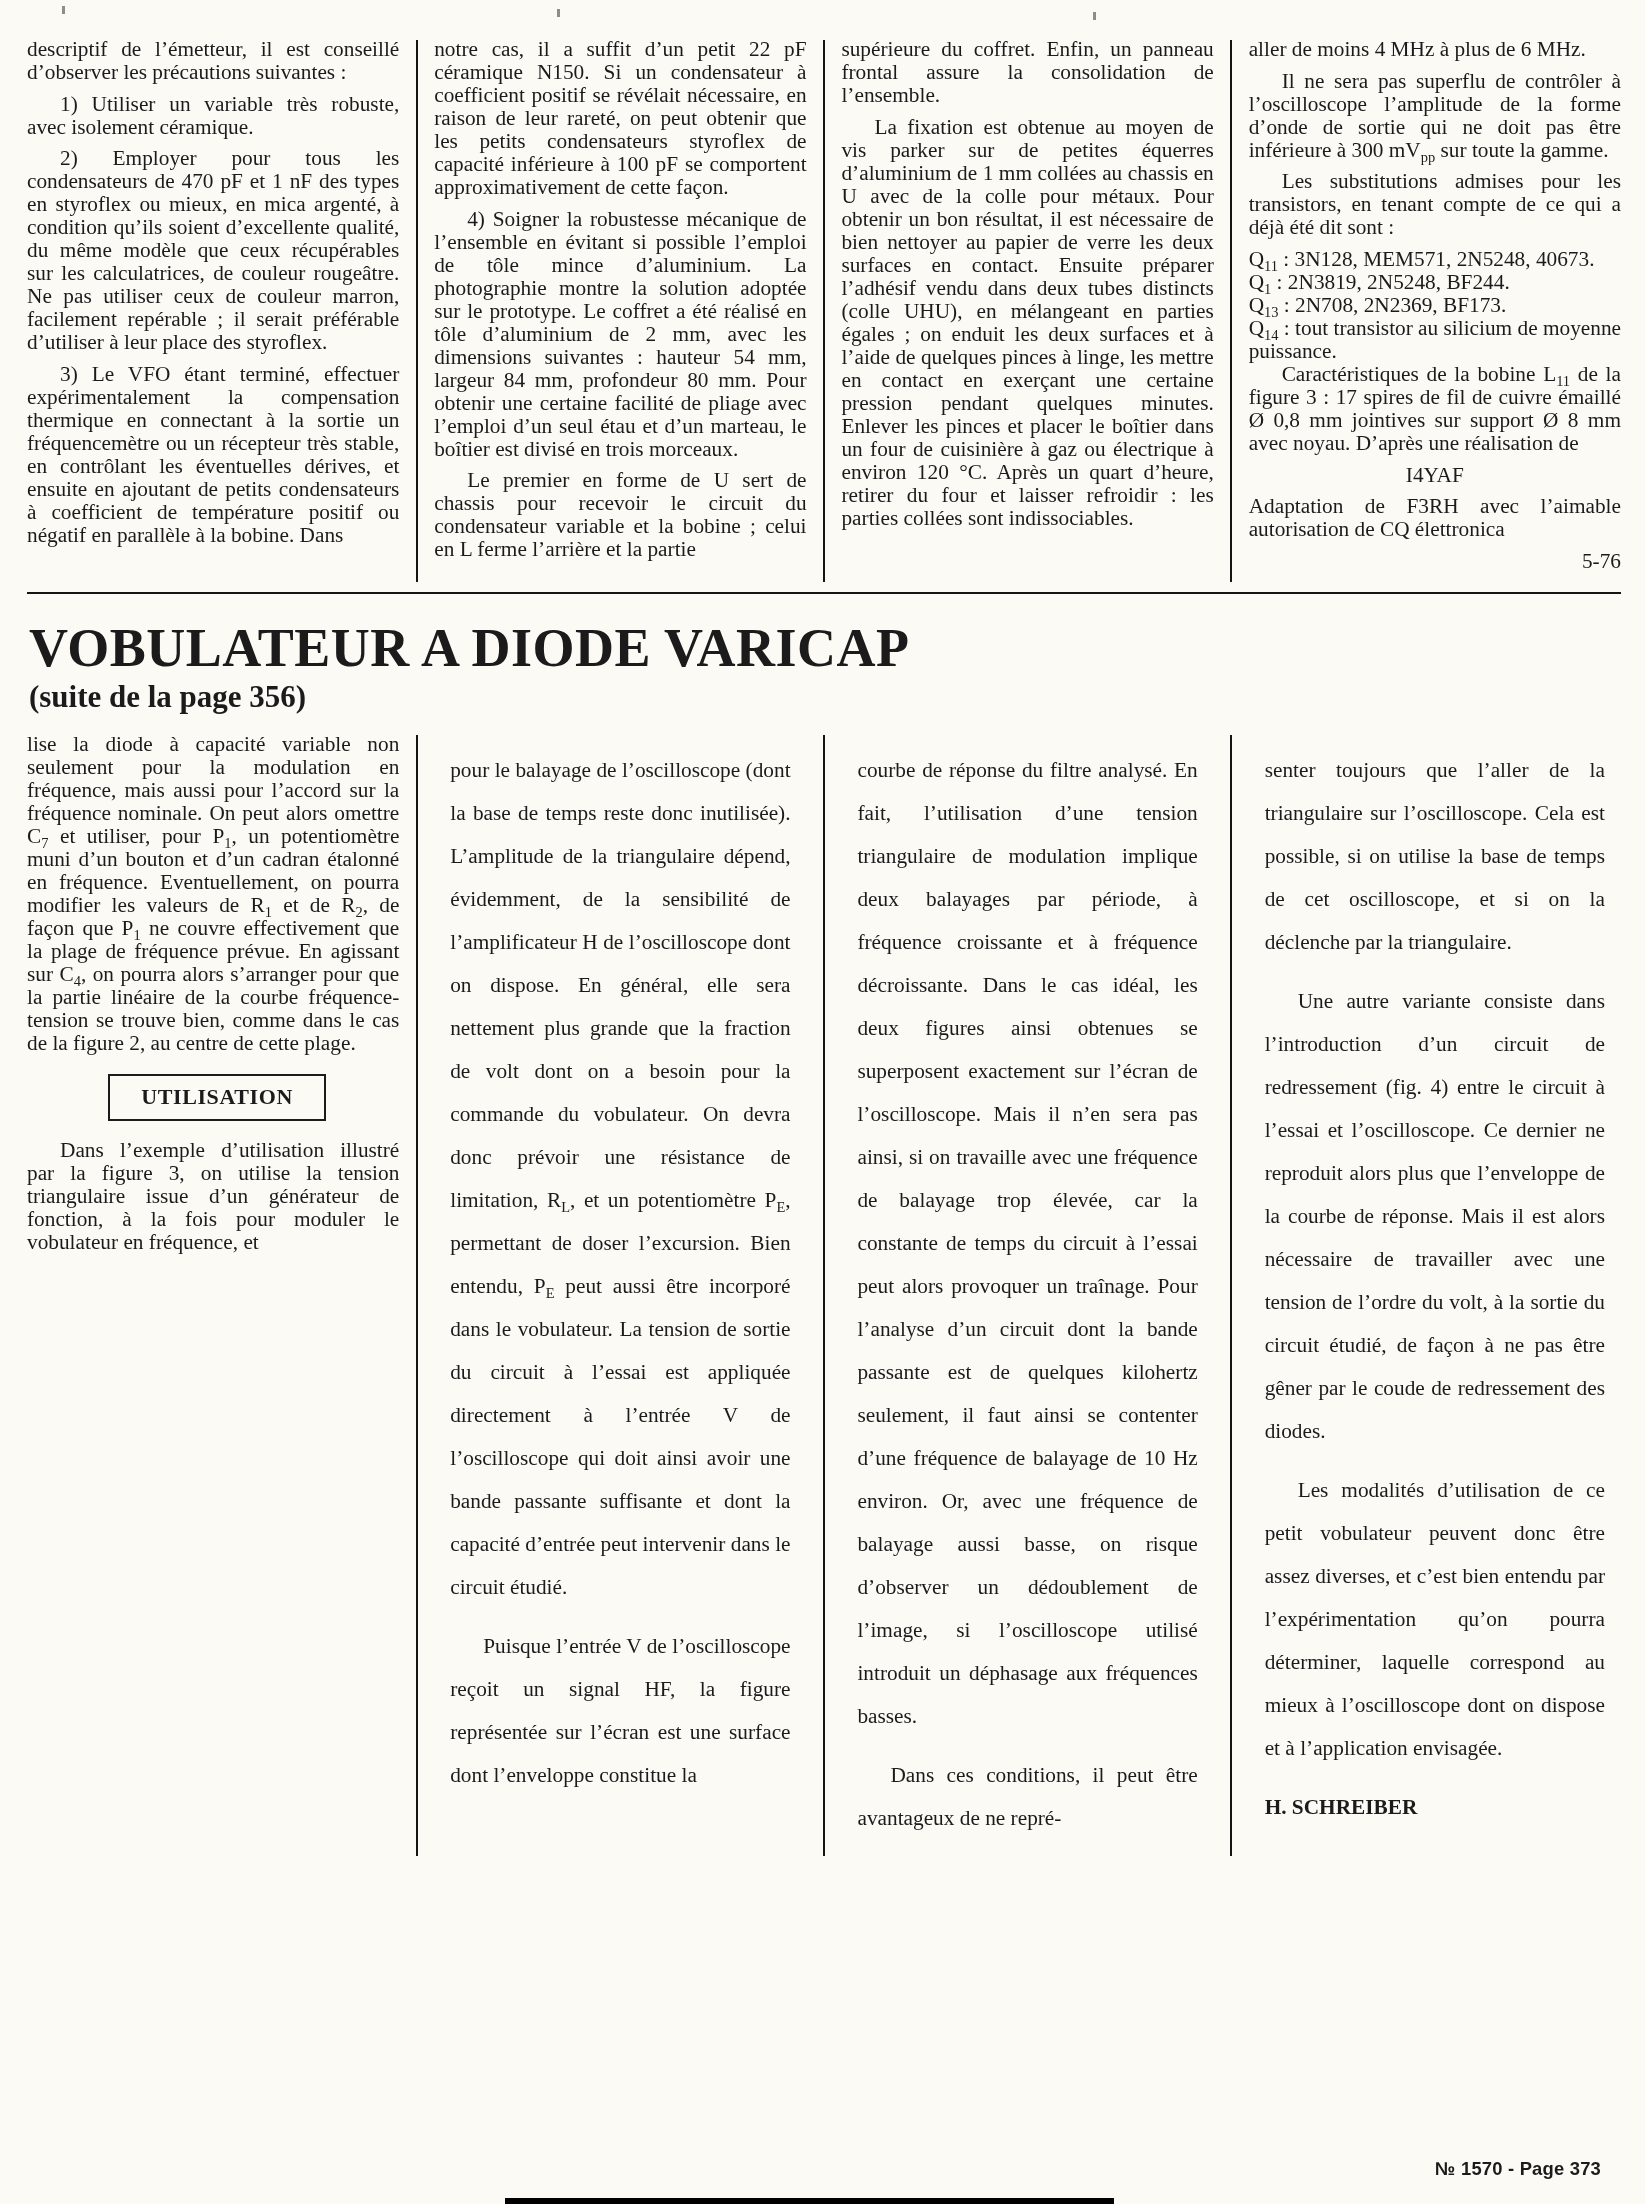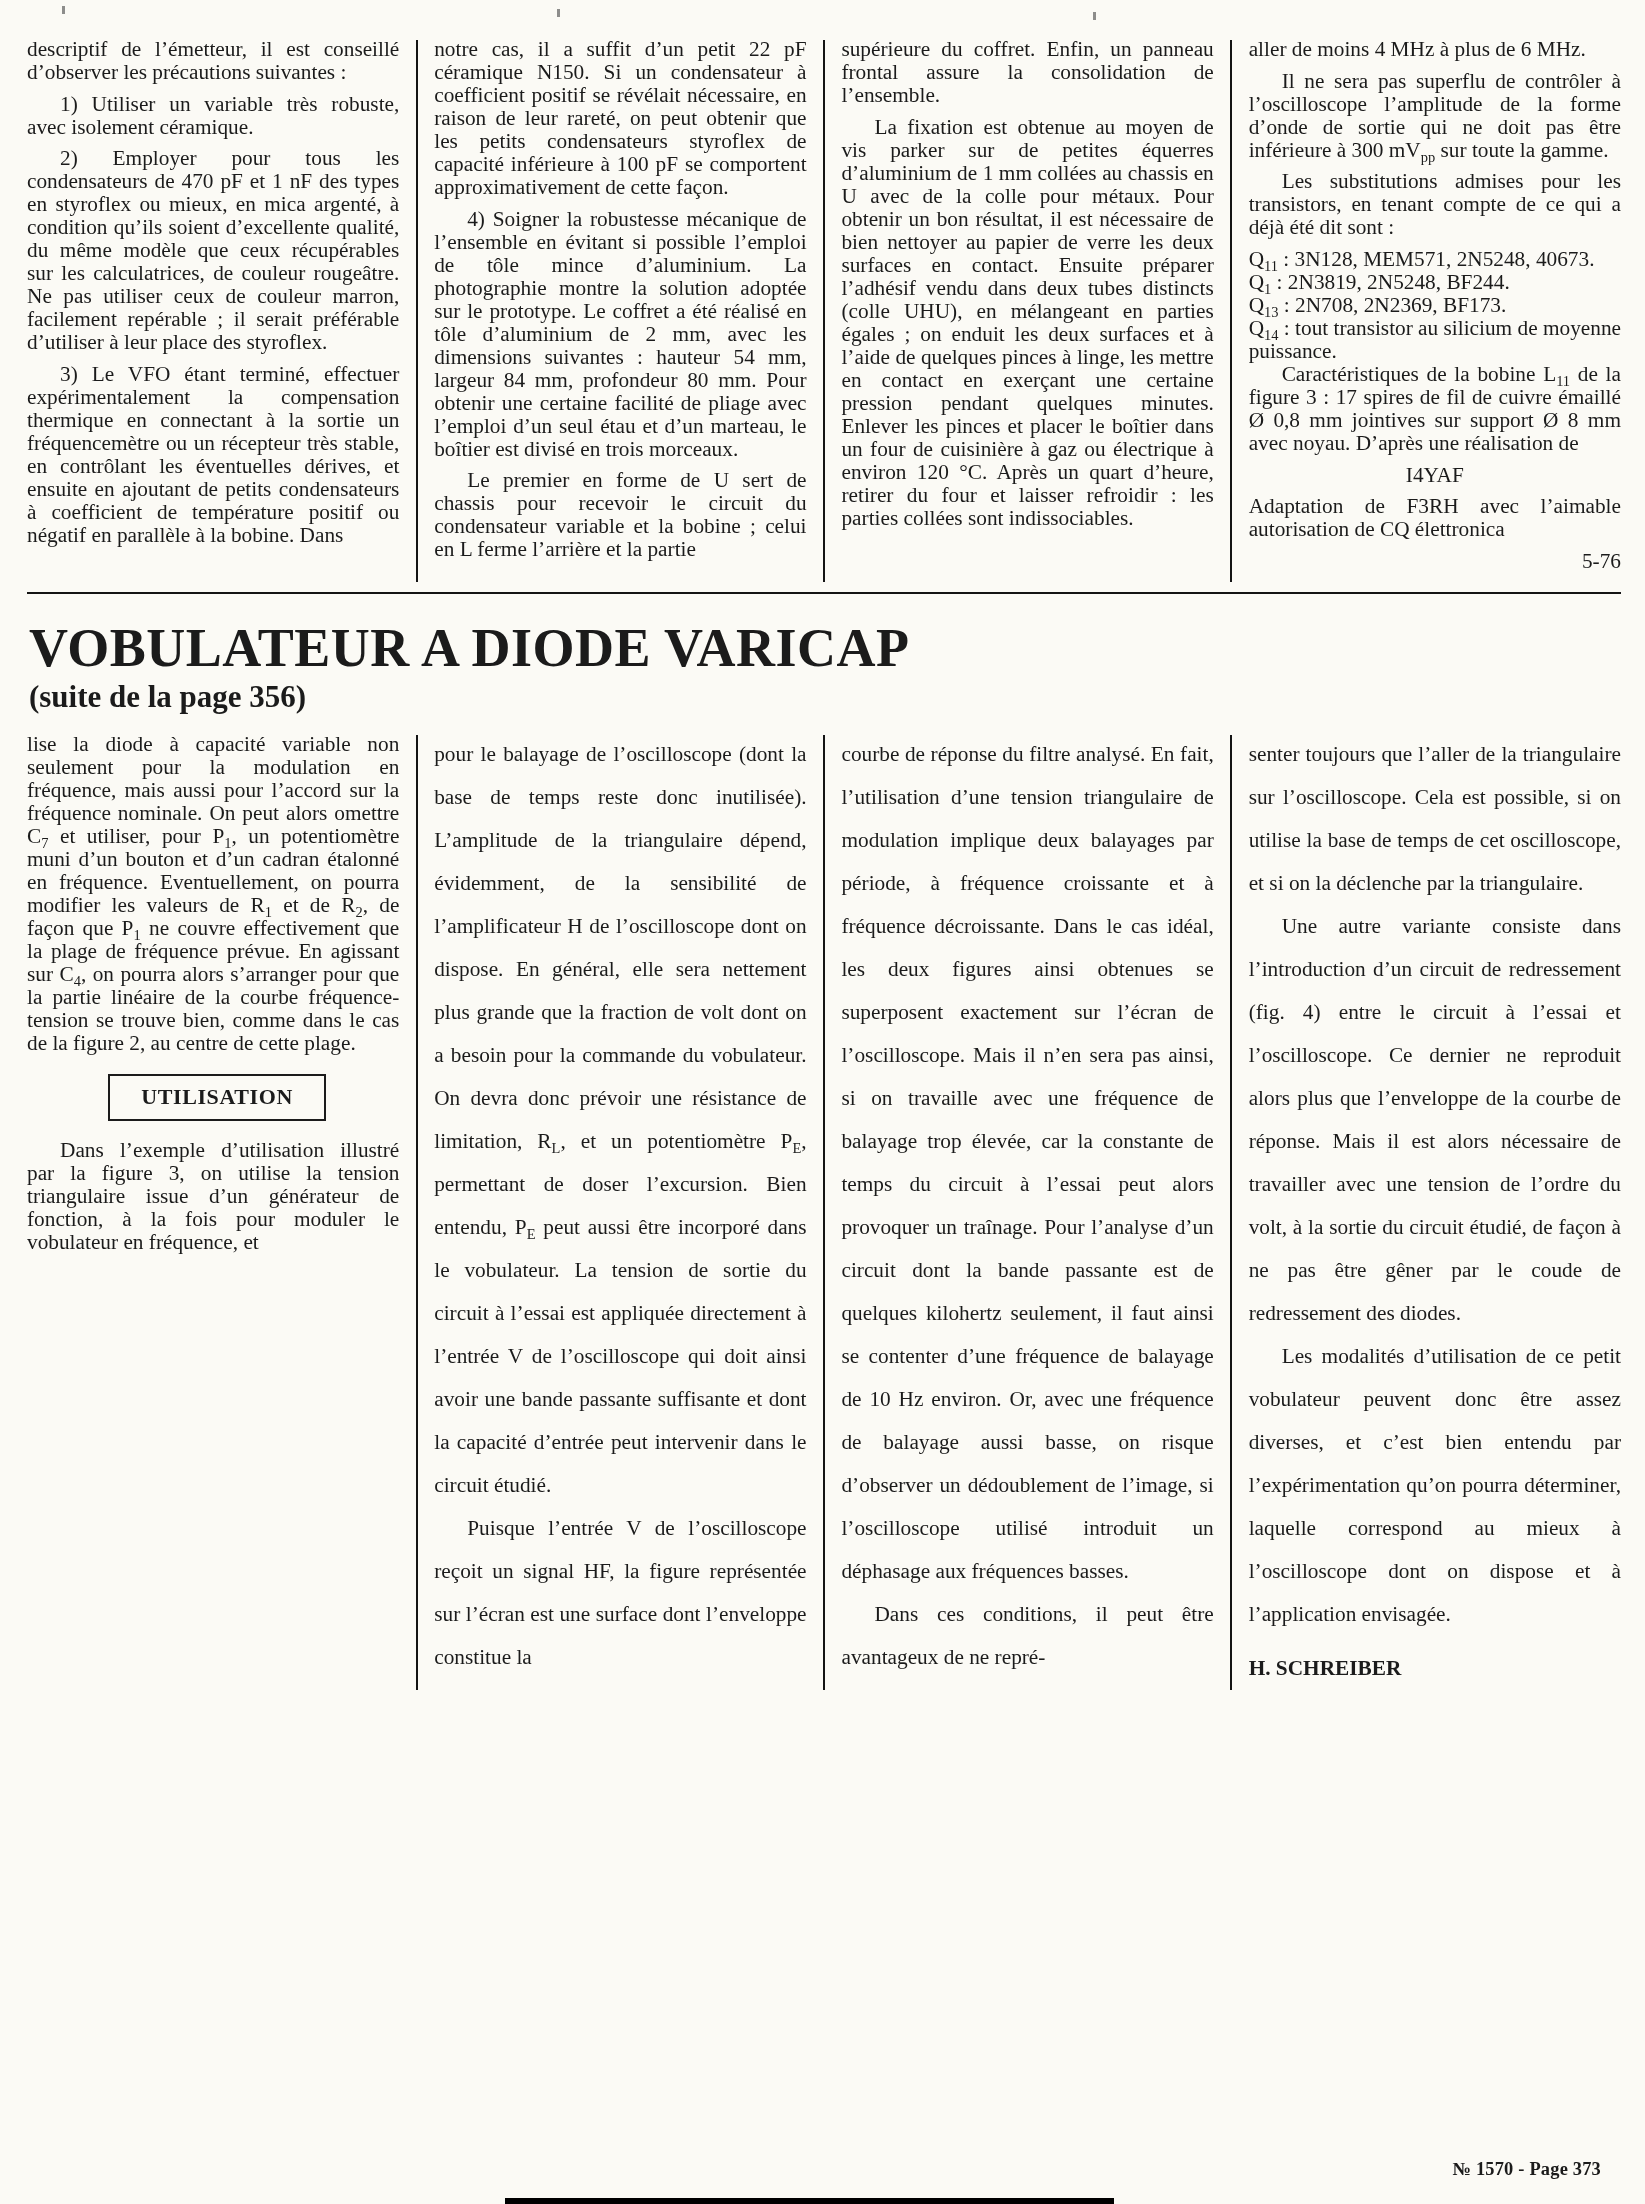--- a/index.html
+++ b/index.html
@@ -16,21 +16,21 @@
 
   .top-section, .bottom-section { display:flex; align-items:stretch; }
   .col { flex:1 1 0; min-width:0; }
   .vsep { flex:0 0 1.9px; background:var(--rule); margin:1.9px 16.5px 0; }
 
   .dense { font-size:21.3px; line-height:23px; }
   .dense .para { text-align:justify; margin:0 0 8.7px; }
   .dense .p-flush { margin-bottom:0; }
 
   .airy { font-size:21.3px; line-height:43px; }
-  .airy .para { text-align:justify; margin:0; }
+  .airy .para { text-align:justify; margin:16px; }
 
   .para.p-cont { text-indent:0; }
   .para.p-indent { text-indent:33px; }
   .para.p-flush { text-indent:0; }
   .para.p-right { text-align:right; }
   .para.p-center { text-align:center; }
   .para.p-signature { font-weight:bold; margin-top:11.6px; }
   sub { font-size:68%; line-height:0; }
 
   .hrule { height:2.9px; background:var(--rule); margin-top:9.7px; }
@@ -41,21 +41,21 @@
 
   .para.p-heading-box { margin:19.4px 0 17.5px; text-indent:0; text-align:center; }
   .hbox {
     display:inline-block; border:2.9px solid var(--ink);
     padding:7.8px 31px 9.7px; margin-left:7.8px;
     font-weight:bold; font-size:22px; letter-spacing:0.6px; line-height:1.15;
   }
 
   .page-footer {
     position:absolute; right:45px; bottom:25px;
-    font-family:Liberation Serif, serif;
+    font-family:Liberation Sans, sans-serif;
     font-weight:bold; font-size:18.4px; letter-spacing:0.2px;
   }
   .artifact-bar { position:absolute; left:505px; bottom:0; width:609px; height:6.8px; background:#000; }
   .reg-mark { position:absolute; width:2.9px; height:8.7px; background:#333; opacity:.55; }
   .reg-1 { left:62px;  top:5.8px; }
   .reg-2 { left:557px; top:8.7px; }
   .reg-3 { left:1093px; top:11.6px; }
 </style>
 </head>
 <body>

